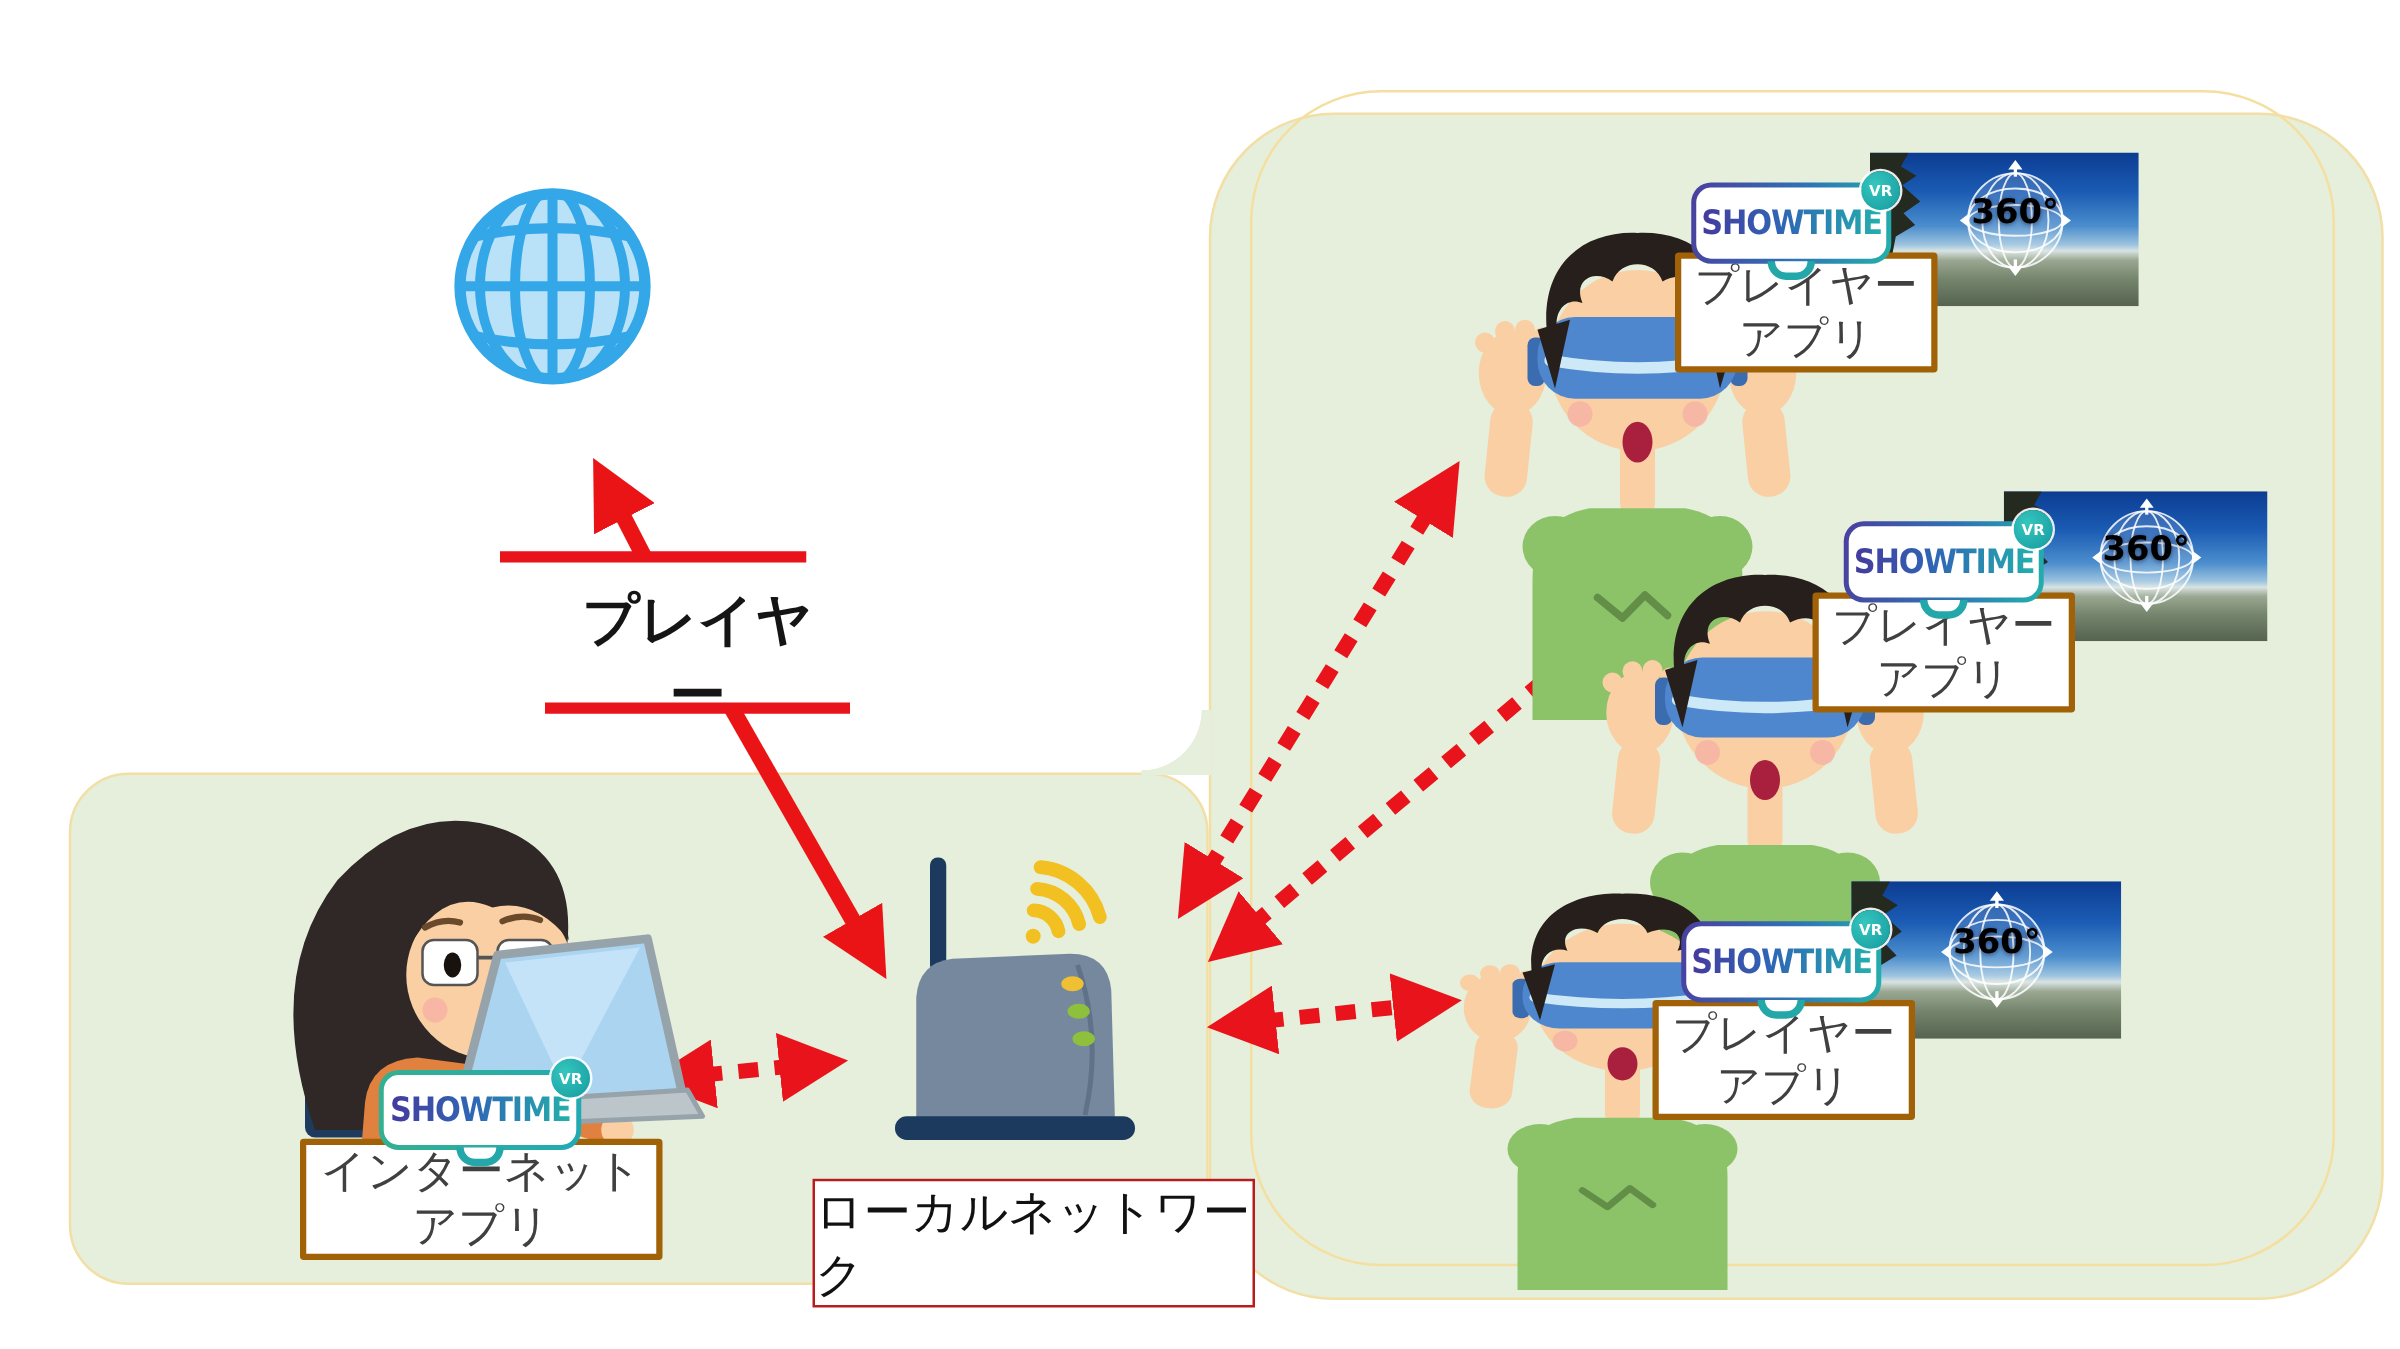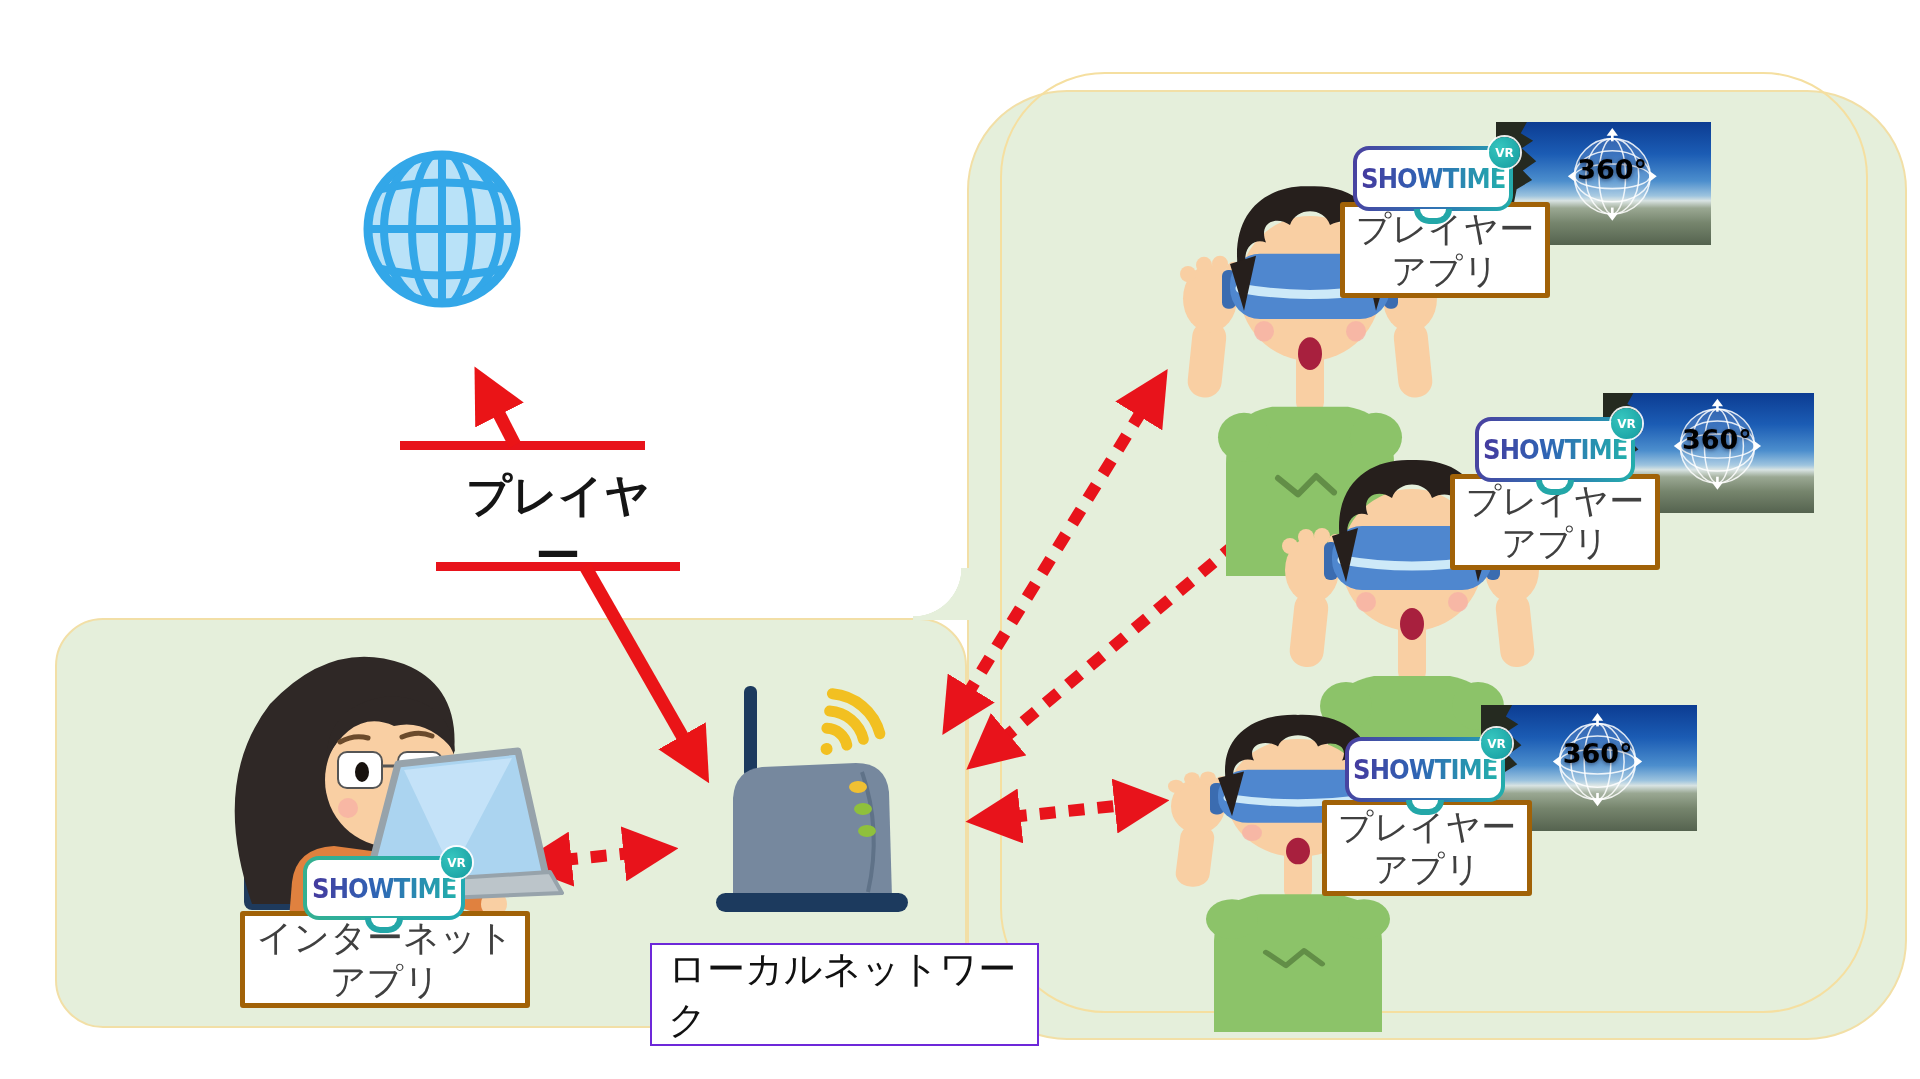--- a/index.html
+++ b/index.html
@@ -15,23 +15,23 @@
               background:radial-gradient(circle 49px at 0px 0px,#ffffff 0 48px,#e5efdb 48.5px);}
   
   #overlay{position:absolute;left:0;top:0;z-index:2;}
   
   .framebox{position:absolute;background:#fff;border:5px solid #a16207;box-sizing:border-box;
             display:flex;flex-direction:column;align-items:center;justify-content:center;
             color:#404040;text-align:center;z-index:4;border-radius:3px;}
   #internet-box{left:325px;top:289px;width:258px;height:60px;font-size:33px;z-index:3;}
   #no-connection{position:absolute;left:448px;top:466px;width:220px;text-align:center;
             font-size:45px;font-weight:600;color:#151515;z-index:3;}
-  #localnet-box{position:absolute;left:650px;top:943px;width:389px;height:103px;background:#fff;
-            border:2px solid #6d28d9;box-sizing:border-box;display:flex;align-items:center;
-            justify-content:center;font-size:38px;color:#111;z-index:3;padding-left:16px;}
+  #localnet-box{position:absolute;left:650px;top:943px;width:354px;height:103px;background:#fff;
+            border:2px solid #b91c1c;box-sizing:border-box;display:flex;align-items:center;
+            justify-content:center;font-size:38px;color:#111;z-index:3;}
   #controller-label{left:240px;top:911px;width:290px;height:97px;font-size:36px;line-height:1.22;}
   .player-label{width:210px;height:96px;font-size:35px;line-height:1.2;}
   #player1-label{left:1340px;top:202px;}
   #player2-label{left:1450px;top:474px;}
   #player3-label{left:1322px;top:800px;}
   
   .st-logo{position:absolute;z-index:5;border-radius:16px;padding:4px;box-sizing:border-box;}
   .st-logo.grad-player{background:linear-gradient(100deg,#4a3f9f 0%,#2f74b4 55%,#23b0ac 100%);}
   .st-logo.grad-ctrl{background:linear-gradient(100deg,#35b08f 0%,#21aab4 100%);}
   .st-inner{width:100%;height:100%;background:#fff;border-radius:12px;display:flex;

